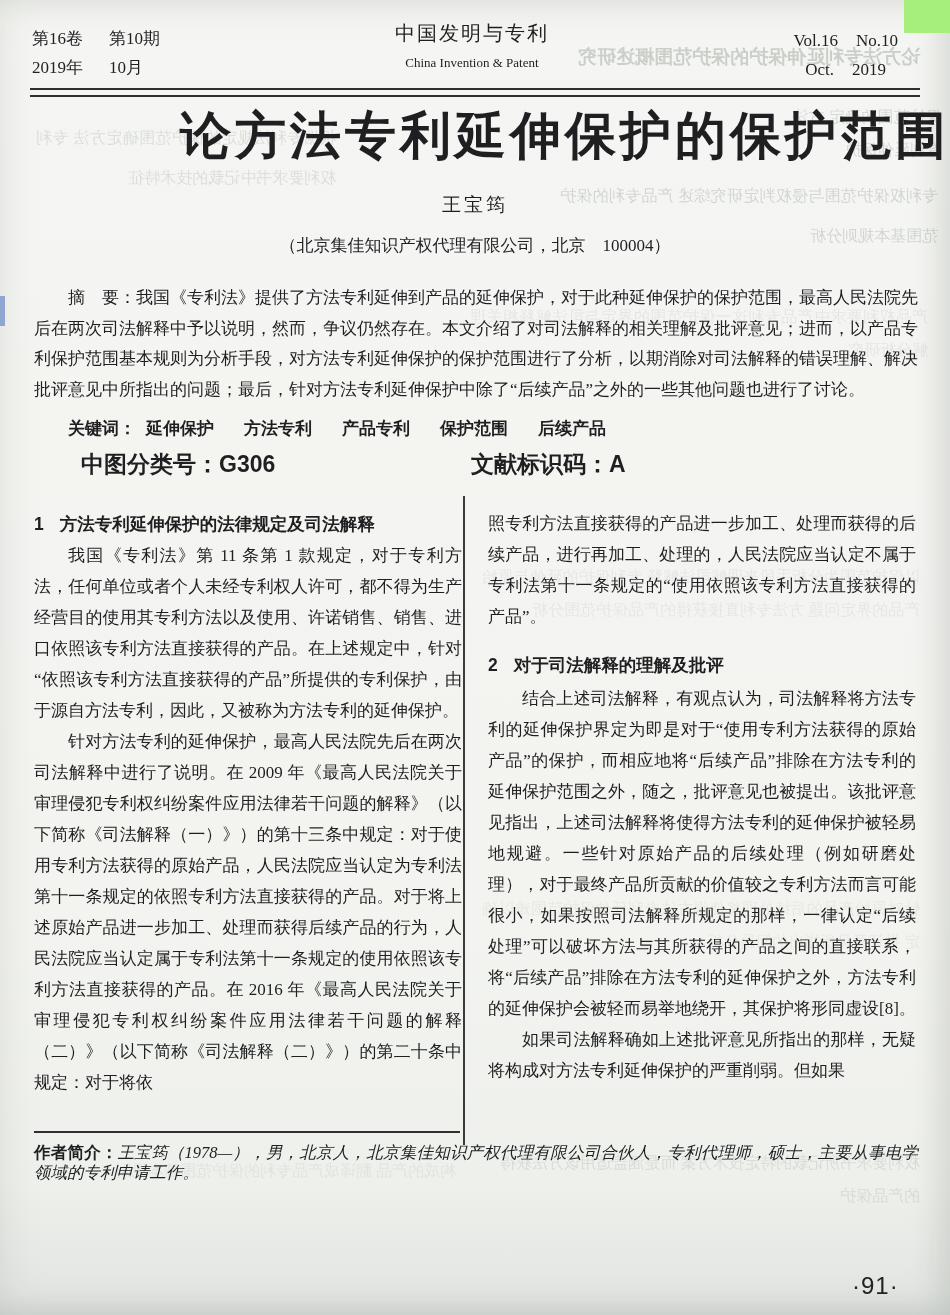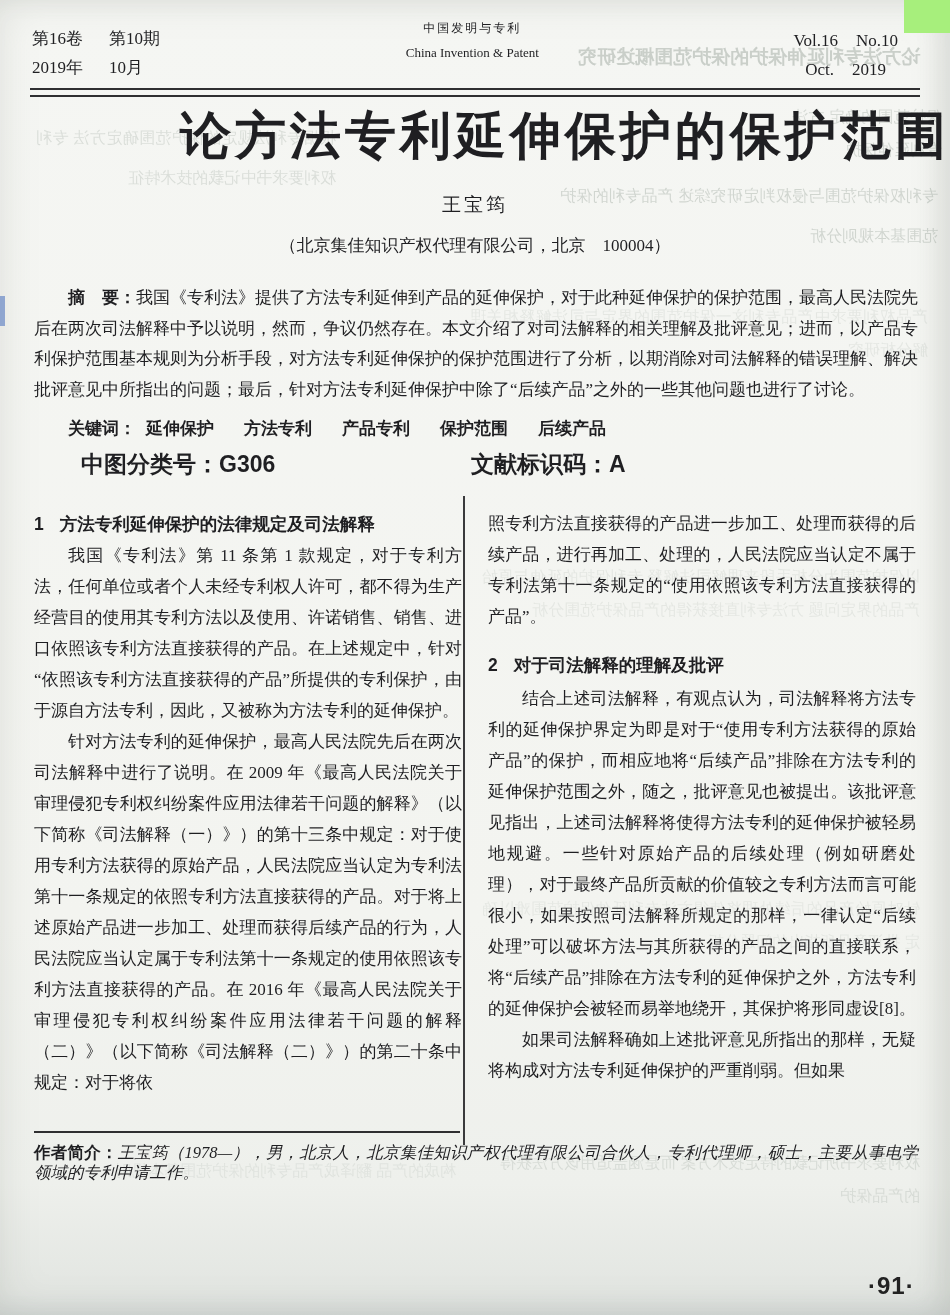--- a/index.html
+++ b/index.html
@@ -11,37 +11,37 @@
     background:
       linear-gradient(180deg,#f5f6f3 0%,#f3f4f0 70%,#eef0ec 90%,#e3e6e2 98%,#dbdfdd 100%);
     box-shadow:inset 0 0 40px rgba(120,125,118,0.18), inset -14px 0 22px rgba(120,125,118,0.10);
     font-family:"Liberation Serif","DejaVu Serif",serif;
     color:#1f1f22;
   }
   
   .hdr-left{position:absolute;top:24px;left:32px;font-size:17px;line-height:29px;}
   .hdr-left .gap{display:inline-block;width:26px;}
   .hdr-center{position:absolute;top:20px;left:50%;transform:translateX(-52%);text-align:center;}
-  .hdr-center .cn{font-size:12px;letter-spacing:2px;}
+  .hdr-center .cn{font-size:20px;letter-spacing:2px;}
   .hdr-center .en{font-size:13px;margin-top:8px;}
   .hdr-right{position:absolute;top:26px;right:52px;text-align:center;font-size:17px;line-height:29px;}
   .hdr-right .gap{display:inline-block;width:18px;}
   .rule-double{position:absolute;top:88px;left:30px;right:30px;height:5px;
     border-top:2px solid #2f2f31;border-bottom:2px solid #2f2f31;}
   .sticky-tab{position:absolute;top:0;right:0;width:46px;height:33px;background:#a7ef7c;}
   
   .art-title{position:absolute;top:102px;left:0;width:100%;text-align:right;
     font-size:51px;font-weight:700;letter-spacing:4px;}
   .art-author{position:absolute;top:192px;left:0;width:100%;text-align:center;
     font-size:19px;letter-spacing:3px;}
   .art-affil{position:absolute;top:234px;left:0;width:100%;text-align:center;font-size:17px;}
   
   .abstract{position:absolute;top:283px;left:34px;width:884px;
     font-size:17px;line-height:30.5px;text-align:justify;word-break:break-all;text-indent:34px;}
-  .abstract .lbl{font-weight:700;font-family:"Liberation Sans",sans-serif;}
+  .abstract .lbl{font-weight:400;font-family:"Liberation Sans",sans-serif;}
   .kw-line{position:absolute;top:417px;left:34px;width:884px;font-size:17px;padding-left:34px;}
   .kw-line .lbl{font-weight:700;font-family:"Liberation Sans",sans-serif;margin-right:10px;}
   .kw-line .kw{font-weight:600;margin-right:30px;}
   .clc-line{position:absolute;top:449px;left:47px;width:884px;font-size:23px;}
   .clc-line .blk{font-weight:700;font-family:"Liberation Sans",sans-serif;}
   .clc-left{padding-left:34px;}
   .doc-code{position:absolute;left:424px;top:0;}
   
   .col{position:absolute;top:508px;width:428px;font-size:17px;line-height:31px;
     text-align:justify;word-break:break-all;}
@@ -52,22 +52,22 @@
   .sec-head .num{margin-right:16px;}
   .col p{margin:0;text-indent:34px;}
   .col p.cont{text-indent:0;}
   .col-right .sec-head{margin-top:17px;margin-bottom:2px;}
   .divider{position:absolute;left:463px;top:496px;width:2px;height:649px;background:#3a3a3c;}
   
   .fn-rule{position:absolute;top:1131px;left:34px;width:426px;height:2px;background:#2f2f31;}
   .fn{position:absolute;top:1142px;left:34px;width:884px;font-size:16.5px;line-height:20px;
     text-align:justify;word-break:break-all;font-style:italic;}
   .fn .lbl{font-weight:700;font-style:normal;font-family:"Liberation Sans",sans-serif;}
-  .page-no{position:absolute;top:1272px;left:852px;font-size:24px;font-weight:700;
-    font-family:"Liberation Sans",sans-serif;letter-spacing:1px;color:#222;margin-left:16px;}
+  .page-no{position:absolute;top:1272px;left:852px;font-size:24px;font-weight:400;
+    font-family:"Liberation Sans",sans-serif;letter-spacing:1px;color:#222;}
   
   .bleed{position:absolute;transform:scaleX(-1);filter:blur(0.7px);color:#68786c;
     text-align:justify;word-break:break-all;pointer-events:none;font-size:16px;line-height:33px;}
   .b1{top:40px;left:560px;width:360px;font-size:19px;font-weight:700;opacity:.30;}
   .b2{top:100px;left:792px;width:150px;opacity:.22;}
   .b3{top:176px;left:560px;width:378px;opacity:.25;line-height:40px;}
   .b4{top:118px;left:36px;width:300px;opacity:.18;line-height:40px;}
   .b5{top:300px;left:470px;width:458px;opacity:.11;}
   .b6{top:560px;left:482px;width:438px;opacity:.10;}
   .b7{top:892px;left:482px;width:438px;opacity:.09;}

